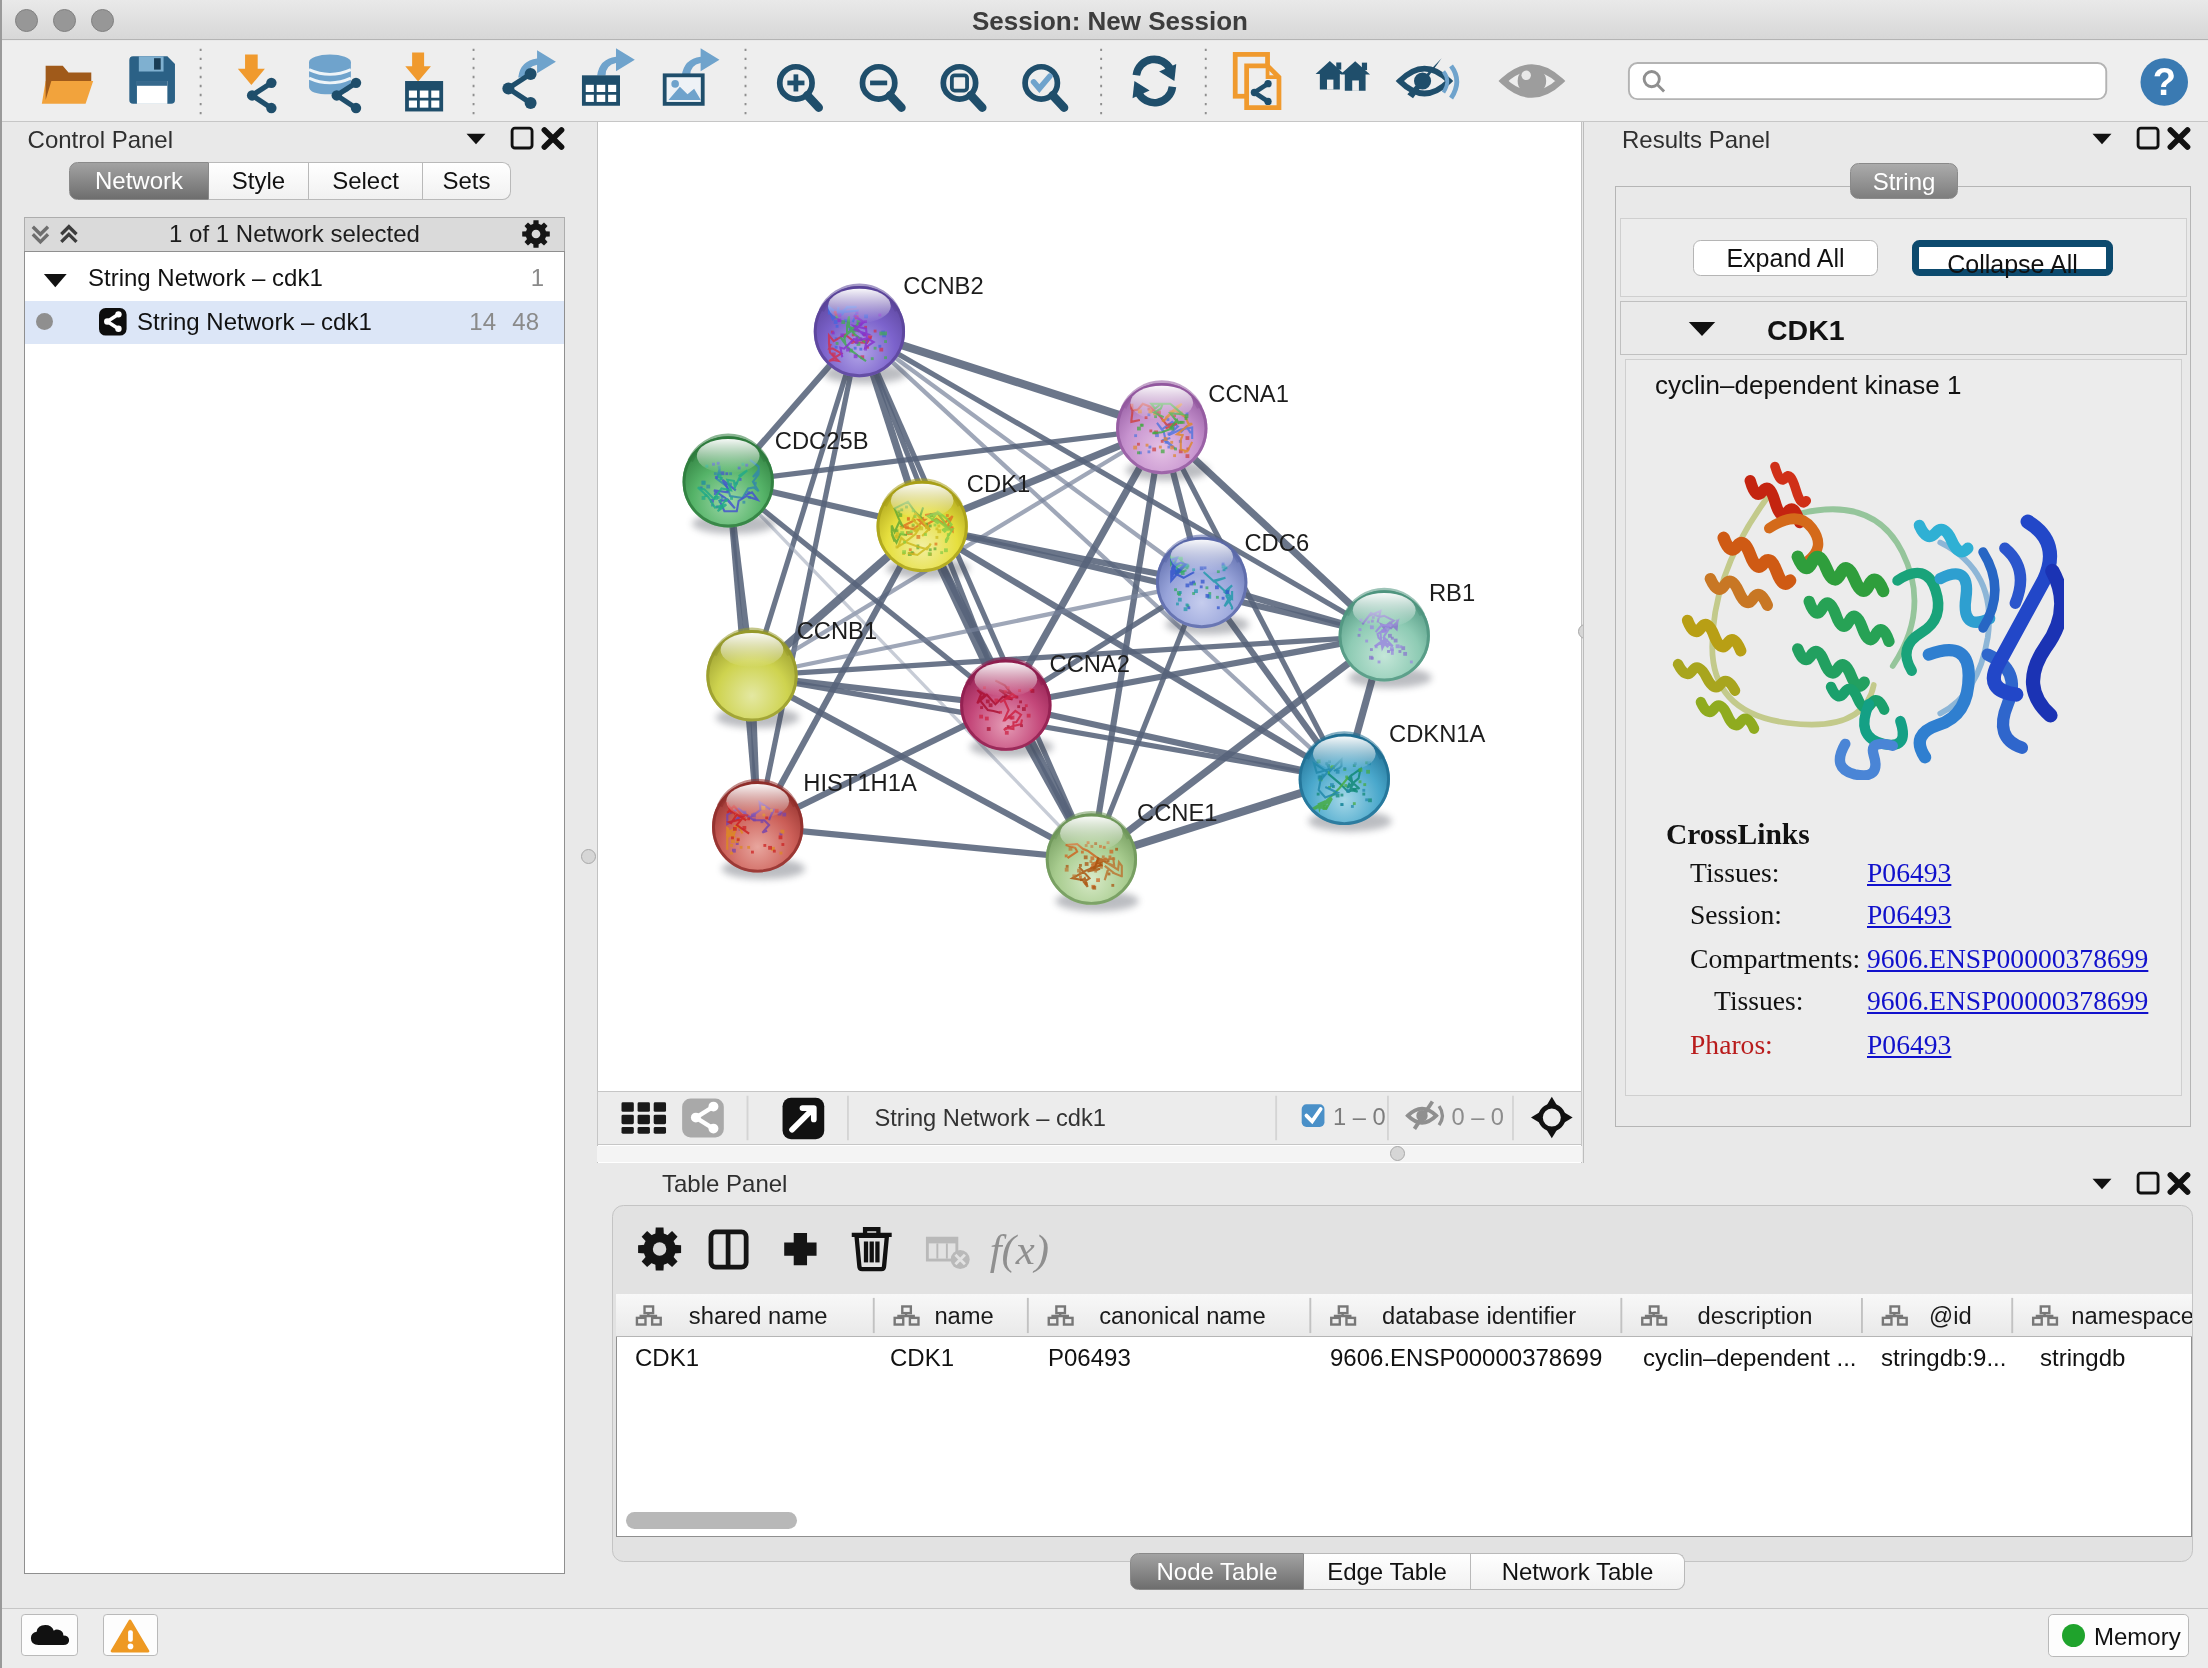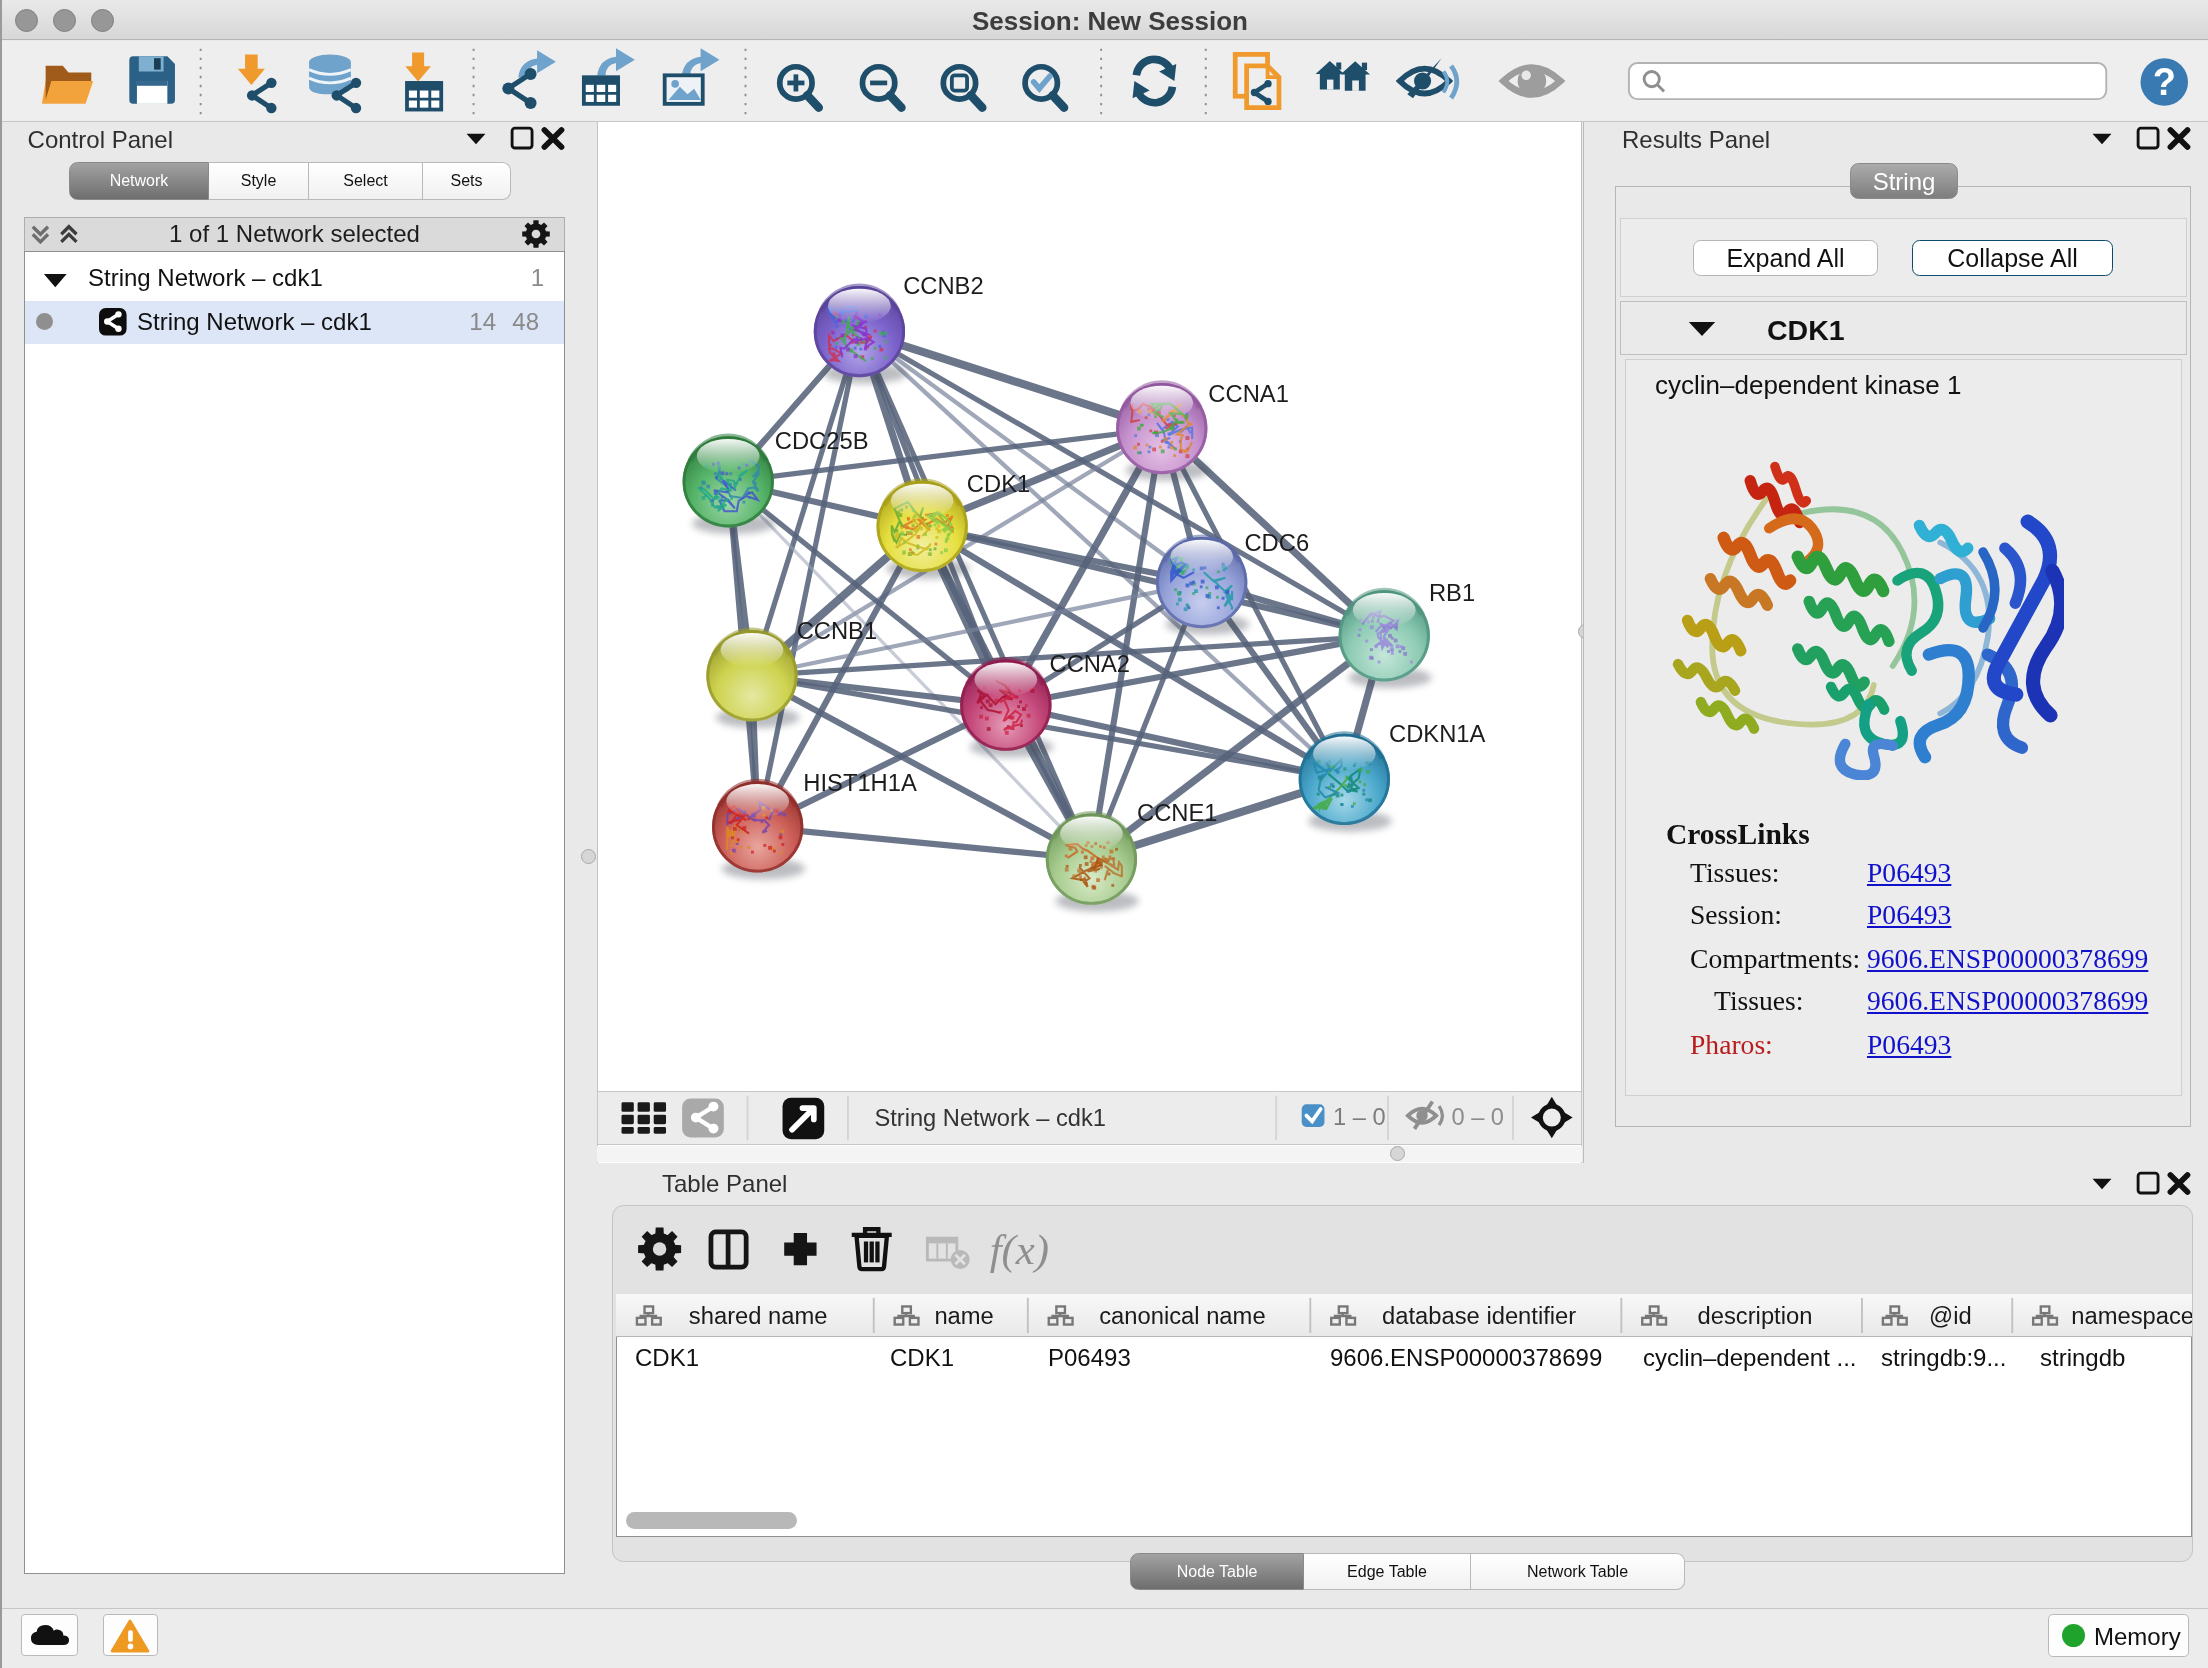--- a/index.html
+++ b/index.html
@@ -1,20 +1,20 @@
 <!DOCTYPE html>
 <html style="font-size:15px"><head><meta charset="utf-8"><style>
 *{margin:0;padding:0;box-sizing:border-box;}
 html,body{width:2208px;height:1668px;overflow:hidden;}
 body{font-family:"Liberation Sans",sans-serif;background:#e9e9e9;position:relative;}
 .abs{position:absolute;}
 .panel-title{font-size:24px;color:#2f2f2f;}
 .seg{position:absolute;display:flex;}
 .seg div{border:1px solid #b9b9b9;background:linear-gradient(#ffffff,#f1f1f1);color:#111;
- font-size:16px;display:flex;align-items:center;justify-content:center;border-left:none;}
+ font-size:24px;display:flex;align-items:center;justify-content:center;border-left:none;}
 .seg div:first-child{border-left:1px solid #b9b9b9;border-radius:8.6px 0 0 8.6px;}
 .seg div:last-child{border-radius:0 8.6px 8.6px 0;}
 .seg div.sel{background:linear-gradient(#a2a2a2,#6e6e6e);color:#fff;border-color:#8a8a8a;}
 </style></head><body>
 <div class="abs" style="left:0;top:0;width:2208px;height:40px;background:linear-gradient(#e9e9e9,#d7d7d7);border-bottom:1px solid #b4b4b4;"></div>
 <div class="abs" style="left:15px;top:8.6px;width:23px;height:23px;border-radius:50%;background:#979797;border:1px solid #818181;"></div>
 <div class="abs" style="left:53px;top:8.6px;width:23px;height:23px;border-radius:50%;background:#979797;border:1px solid #818181;"></div>
 <div class="abs" style="left:91px;top:8.6px;width:23px;height:23px;border-radius:50%;background:#979797;border:1px solid #818181;"></div>
 <div class="abs" style="left:0;top:5.7px;width:2208px;text-align:center;font-size:26px;font-weight:bold;color:#3d3d3d;padding-left:12px;">Session: New Session</div>
 <div class="abs" style="left:0;top:41px;width:2208px;height:81px;background:#eeeeee;border-bottom:1px solid #c6c6c6;"></div>
@@ -938,21 +938,21 @@
 <div class="abs panel-title" style="left:1622px;top:126px;">Results Panel</div>
 <svg class="abs" style="left:2083px;top:126px;" width="114" height="25" viewBox="0 0 120 26">
     <path d="M10 8 L30 8 L20 19 Z" fill="#111"></path>
     <rect x="58" y="2" width="21" height="21" rx="3" fill="none" stroke="#111" stroke-width="3"></rect>
     <path d="M92 4 L110 22 M110 4 L92 22" stroke="#111" stroke-width="6" stroke-linecap="round"></path>
   </svg>
 <div class="abs" style="z-index:5;left:1850px;top:163px;width:108px;height:36px;border-radius:8.6px;background:linear-gradient(#ababab,#7e7e7e);border:1px solid #8a8a8a;color:#fff;font-size:24px;text-align:center;line-height:36px;">String</div>
 <div class="abs" style="left:1615px;top:186px;width:576px;height:941px;background:#e9e9e9;border:1px solid #b5b5b5;"></div>
 <div class="abs" style="left:1620px;top:218px;width:567px;height:79px;background:#ececec;border:1px solid #cfcfcf;"></div>
 <div class="abs" style="left:1693px;top:240px;width:185px;height:36px;background:#fff;border:1px solid #b5b5b5;border-radius:7.6px;font-size:25px;color:#111;text-align:center;line-height:34px;">Expand All</div>
-<div class="abs" style="left:1912px;top:240px;width:201px;height:36px;background:#fff;border:1px solid #0c4a6e;border-radius:7.6px;font-size:25px;color:#111;text-align:center;line-height:34px;">Collapse All</div>
+<div class="abs" style="left:1912px;top:240px;width:201px;height:36px;background:#fff;border:7px solid #0c4a6e;border-radius:7.6px;font-size:25px;color:#111;text-align:center;line-height:34px;">Collapse All</div>
 <div class="abs" style="left:1620px;top:301px;width:567px;height:54px;background:#eaeaea;border:1px solid #c0c0c0;"></div>
 <svg class="abs" style="left:1685px;top:318px;" width="34" height="21" viewBox="0 0 36 22">
     <path d="M4 4 L32 4 L18 19 Z" fill="#111"></path>
   </svg>
 <div class="abs" style="left:1767px;top:314px;font-size:28.5px;font-weight:bold;color:#111;">CDK1</div>
 <div class="abs" style="left:1625px;top:359px;width:557px;height:737px;background:#ececec;border:1px solid #cfcfcf;"></div>
 <div class="abs" style="left:1655px;top:370px;font-size:26px;color:#111;">cyclin–dependent kinase 1</div>
 <svg class="abs" style="left:1655px;top:438px;" width="409" height="342" viewBox="0 0 430 360">
     <g fill="none" stroke-linecap="round">
       <path d="M120 60 Q60 140 60 220 Q60 290 140 300 Q220 310 230 260" stroke="#9aa82a" stroke-width="6" opacity="0.5"></path>

